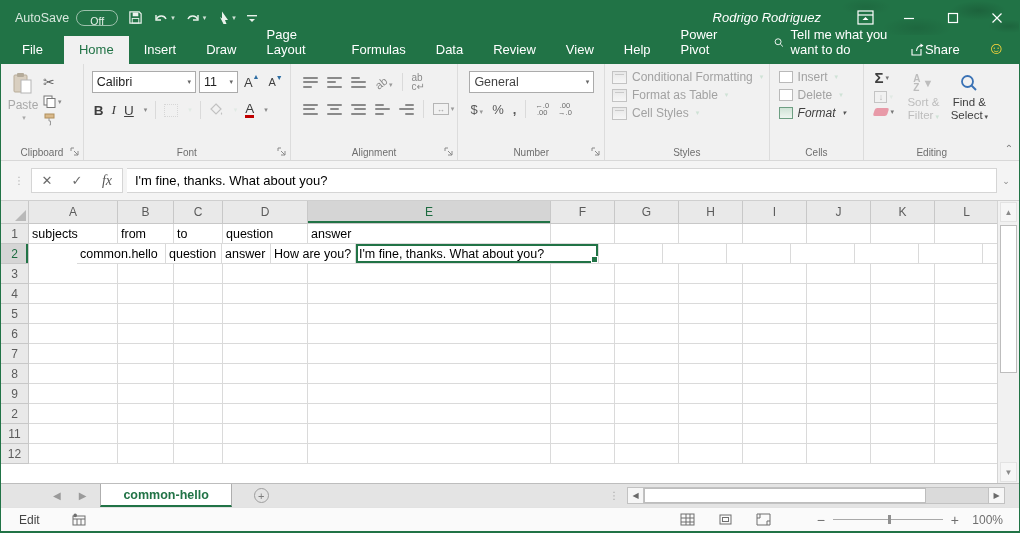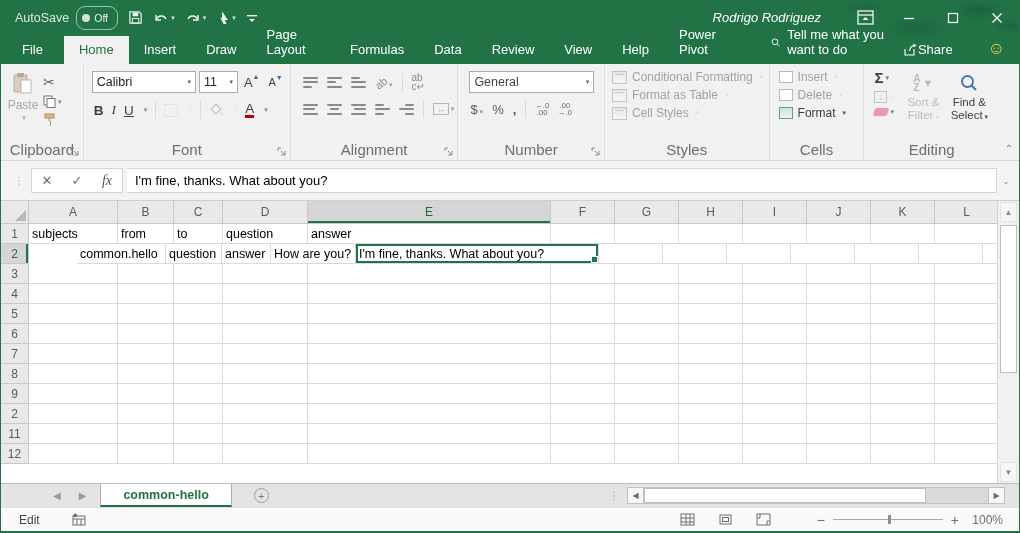--- a/index.html
+++ b/index.html
@@ -8,44 +8,44 @@
 
   
   .titlebar { position:absolute; top:0; left:0; right:0; height:35px; background:#217346; display:flex; align-items:center; color:#fff; overflow:hidden; }
   .titlebar .leaves { position:absolute; right:0; top:0; width:340px; height:35px; pointer-events:none;
      background: radial-gradient(ellipse 40px 14px at 88% 30%, rgba(0,0,0,.14), transparent 70%),
                  radial-gradient(ellipse 50px 16px at 70% 80%, rgba(0,0,0,.10), transparent 70%),
                  radial-gradient(ellipse 30px 10px at 97% 75%, rgba(0,0,0,.12), transparent 70%),
                  radial-gradient(ellipse 36px 12px at 55% 20%, rgba(0,0,0,.08), transparent 70%); }
   .qat { display:flex; align-items:center; gap:10px; padding-left:14px; z-index:2; }
   .autosave { display:flex; align-items:center; gap:7px; color:#d8e8de; font-size:12.5px; }
-  .autosave .pill { width:42px; height:24px; border:1px solid #9cc0ab; border-radius:9px; display:flex; align-items:center; gap:4px; padding:0 5px; }
+  .autosave .pill { width:42px; height:16px; border:1px solid #9cc0ab; border-radius:9px; display:flex; align-items:center; gap:4px; padding:0 5px;flex-direction:column; }
   .autosave .dot { width:8px; height:8px; border-radius:50%; background:#cfe2d6; }
   .autosave .off { font-size:10.5px; color:#e7f1ea; }
   .qat-btn { display:flex; align-items:center; color:#eaf2ec; font-size:15px; }
   .qat-btn svg { display:block; }
   .drop { font-size:7px; margin-left:2px; color:#cfe2d6; }
   .title-text { position:absolute; left:0; right:0; text-align:center; font-size:13.5px; color:#fff; z-index:1; }
   .tb-right { margin-left:auto; display:flex; align-items:center; z-index:2; height:100%;font-style:italic; }
   .username { font-size:13px; color:#fff; margin-right:22px; }
   .winbtn { width:44px; height:35px; display:flex; align-items:center; justify-content:center; color:#fff; font-size:13px; }
 
   
   .tabrow { position:absolute; top:35px; left:0; right:0; height:29px; background:#217346; display:flex; align-items:flex-end; color:#fff; }
   .rtab { font-size:13px; padding:6px 15px 7px; cursor:default; }
   .rtab.file { padding:6px 21px 7px; }
   .rtab.active { background:#f1f1f1; color:#217346; }
   .tellme { display:flex; align-items:center; gap:7px; font-size:13px; margin-left:26px; padding-bottom:7px; }
-  .share { display:flex; align-items:center; font-size:13px; margin-left:auto; margin-right:35px; padding-bottom:7px; }
+  .share { display:flex; align-items:center; font-size:13px; margin-left:auto; margin-right:28px; padding-bottom:7px; }
   .smiley { color:#ffd83b; font-size:17px; margin-right:14px; padding-bottom:5px; }
 
   
   .ribbon { position:absolute; top:64px; left:0; right:0; height:97px; background:#f1f1f1; border-bottom:1px solid #d8d8d8; display:flex; }
   .rgroup { position:relative; border-right:1px solid #dcdcdc; padding:4px 2px 18px; }
-  .rgroup .glabel { position:absolute; bottom:2px; left:0; right:0; text-align:center; font-size:15px; color:#6e6e6e; }
+  .rgroup .glabel { position:absolute; bottom:2px; left:0; right:0; text-align:center; font-size:10px; color:#6e6e6e; }
   .launcher { position:absolute; bottom:3px; right:3px; width:10px; height:10px; }
   .launcher svg { display:block; }
   .dis { opacity:.45; }
 
   
   .g-clip { width:83px; display:flex; }
   .paste-big { width:40px; display:flex; flex-direction:column; align-items:center; padding-top:4px; color:#a9a9a9; font-size:12px; gap:2px; }
   .clip-col { display:flex; flex-direction:column; gap:5px; padding-top:6px; }
   .mini { display:flex; align-items:center; font-size:13px; color:#636363; }
 
@@ -85,21 +85,21 @@
 
   
   .g-styles { width:165px; display:flex; flex-direction:column; gap:4px; padding-top:6px; padding-left:7px; }
   .stitem { display:flex; align-items:center; gap:5px; font-size:12px; color:#a2a2a2; }
   .sticon { width:15px; height:13px; border:1px solid #c3c3c3; background:linear-gradient(#e8e8e8,#f6f6f6); position:relative; flex:none; }
   .sticon:after { content:""; position:absolute; inset:2px; border-top:1px solid #c9c9c9; }
 
   
   .g-cells { width:95px; display:flex; flex-direction:column; gap:4px; padding-top:6px; padding-left:9px; }
   .cellitem { display:flex; align-items:center; gap:5px; font-size:12px; color:#a2a2a2; }
-  .cellitem.en { color:#3f3f3f; }
+  .cellitem.en { color:#3f3f3f;font-style:italic; }
   .cicon { width:14px; height:12px; border:1px solid #b9b9b9; background:#fff; position:relative; flex:none; }
   .cicon.grn { border-color:#6d9e82; background:linear-gradient(#cfe3d6,#eef5f0); }
 
   
   .g-edit { width:135px; display:flex; padding-top:5px; border-right:none; }
   .edit-c1 { display:flex; flex-direction:column; gap:5px; width:34px; padding-left:8px; }
   .sigma { font-size:15px; color:#3f3f3f; font-weight:bold; }
   .filldn { width:13px; height:12px; border:1px solid #c4c4c4; color:#b5b5b5; font-size:9px; text-align:center; line-height:11px; }
   .eraser { width:14px; height:8px; background:#e89aa8; border-radius:2px; transform:skewX(-18deg); }
   .edit-big { display:flex; flex-direction:column; align-items:center; width:46px; font-size:11.5px; line-height:13px; padding-top:1px; }

